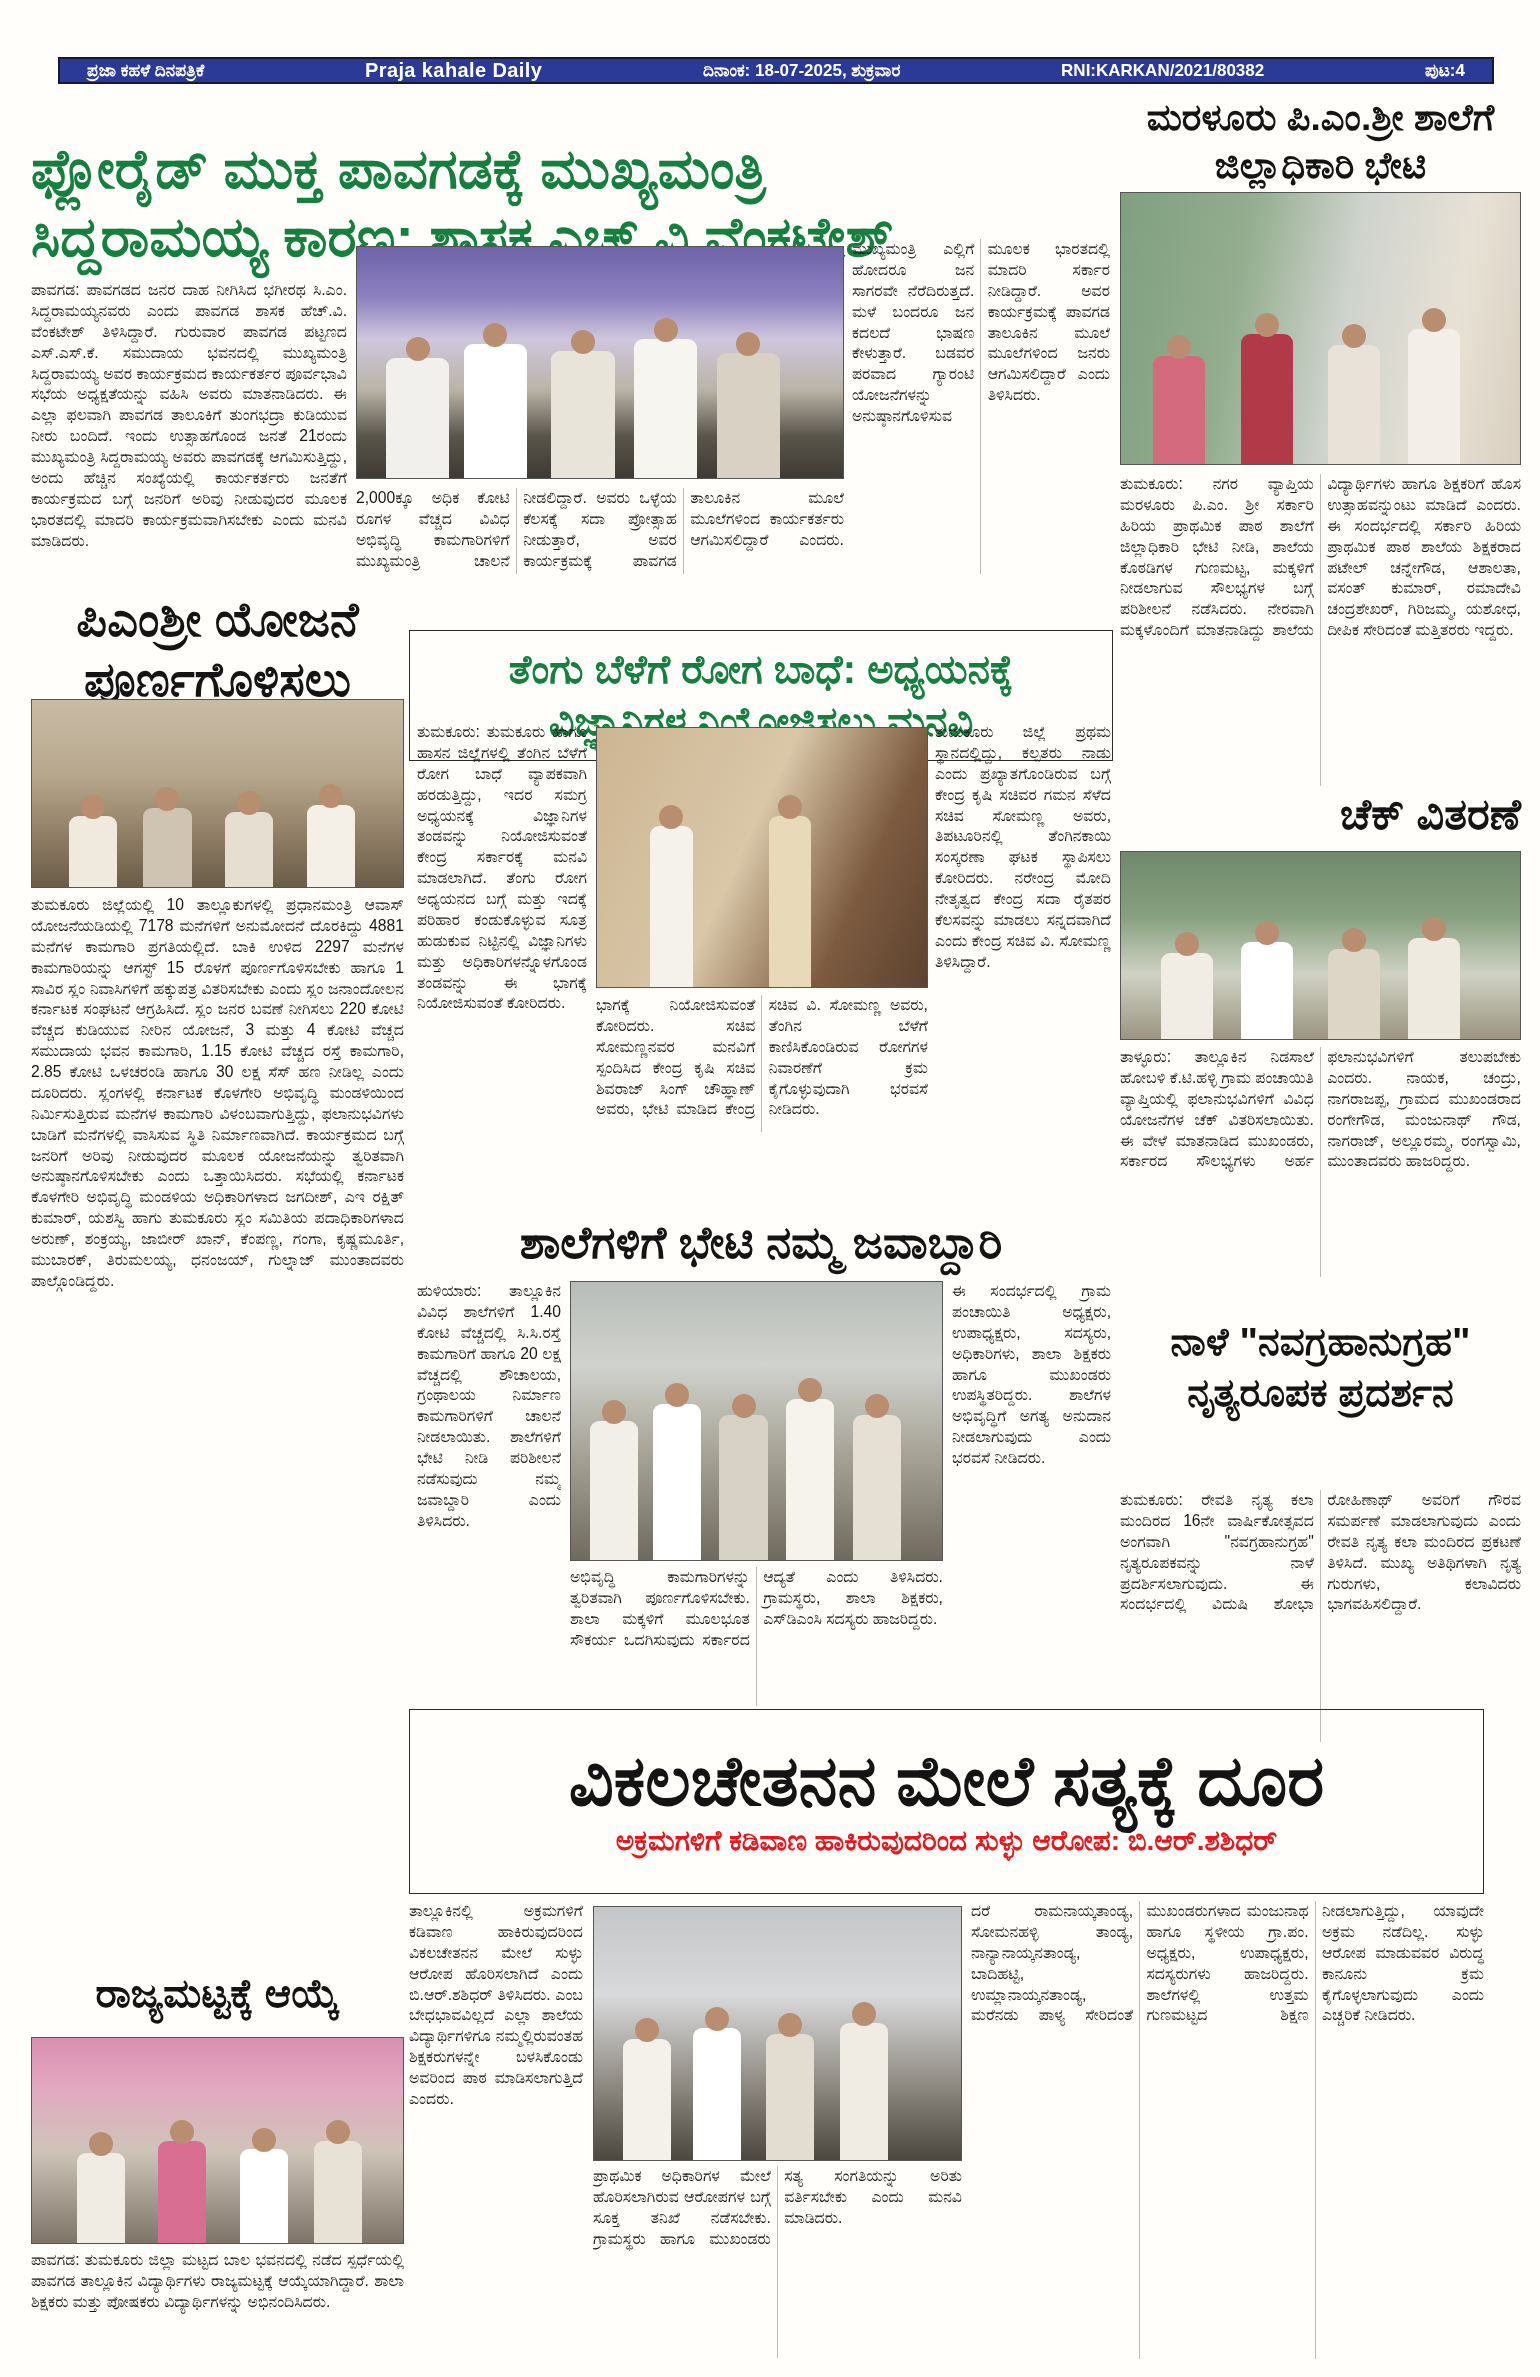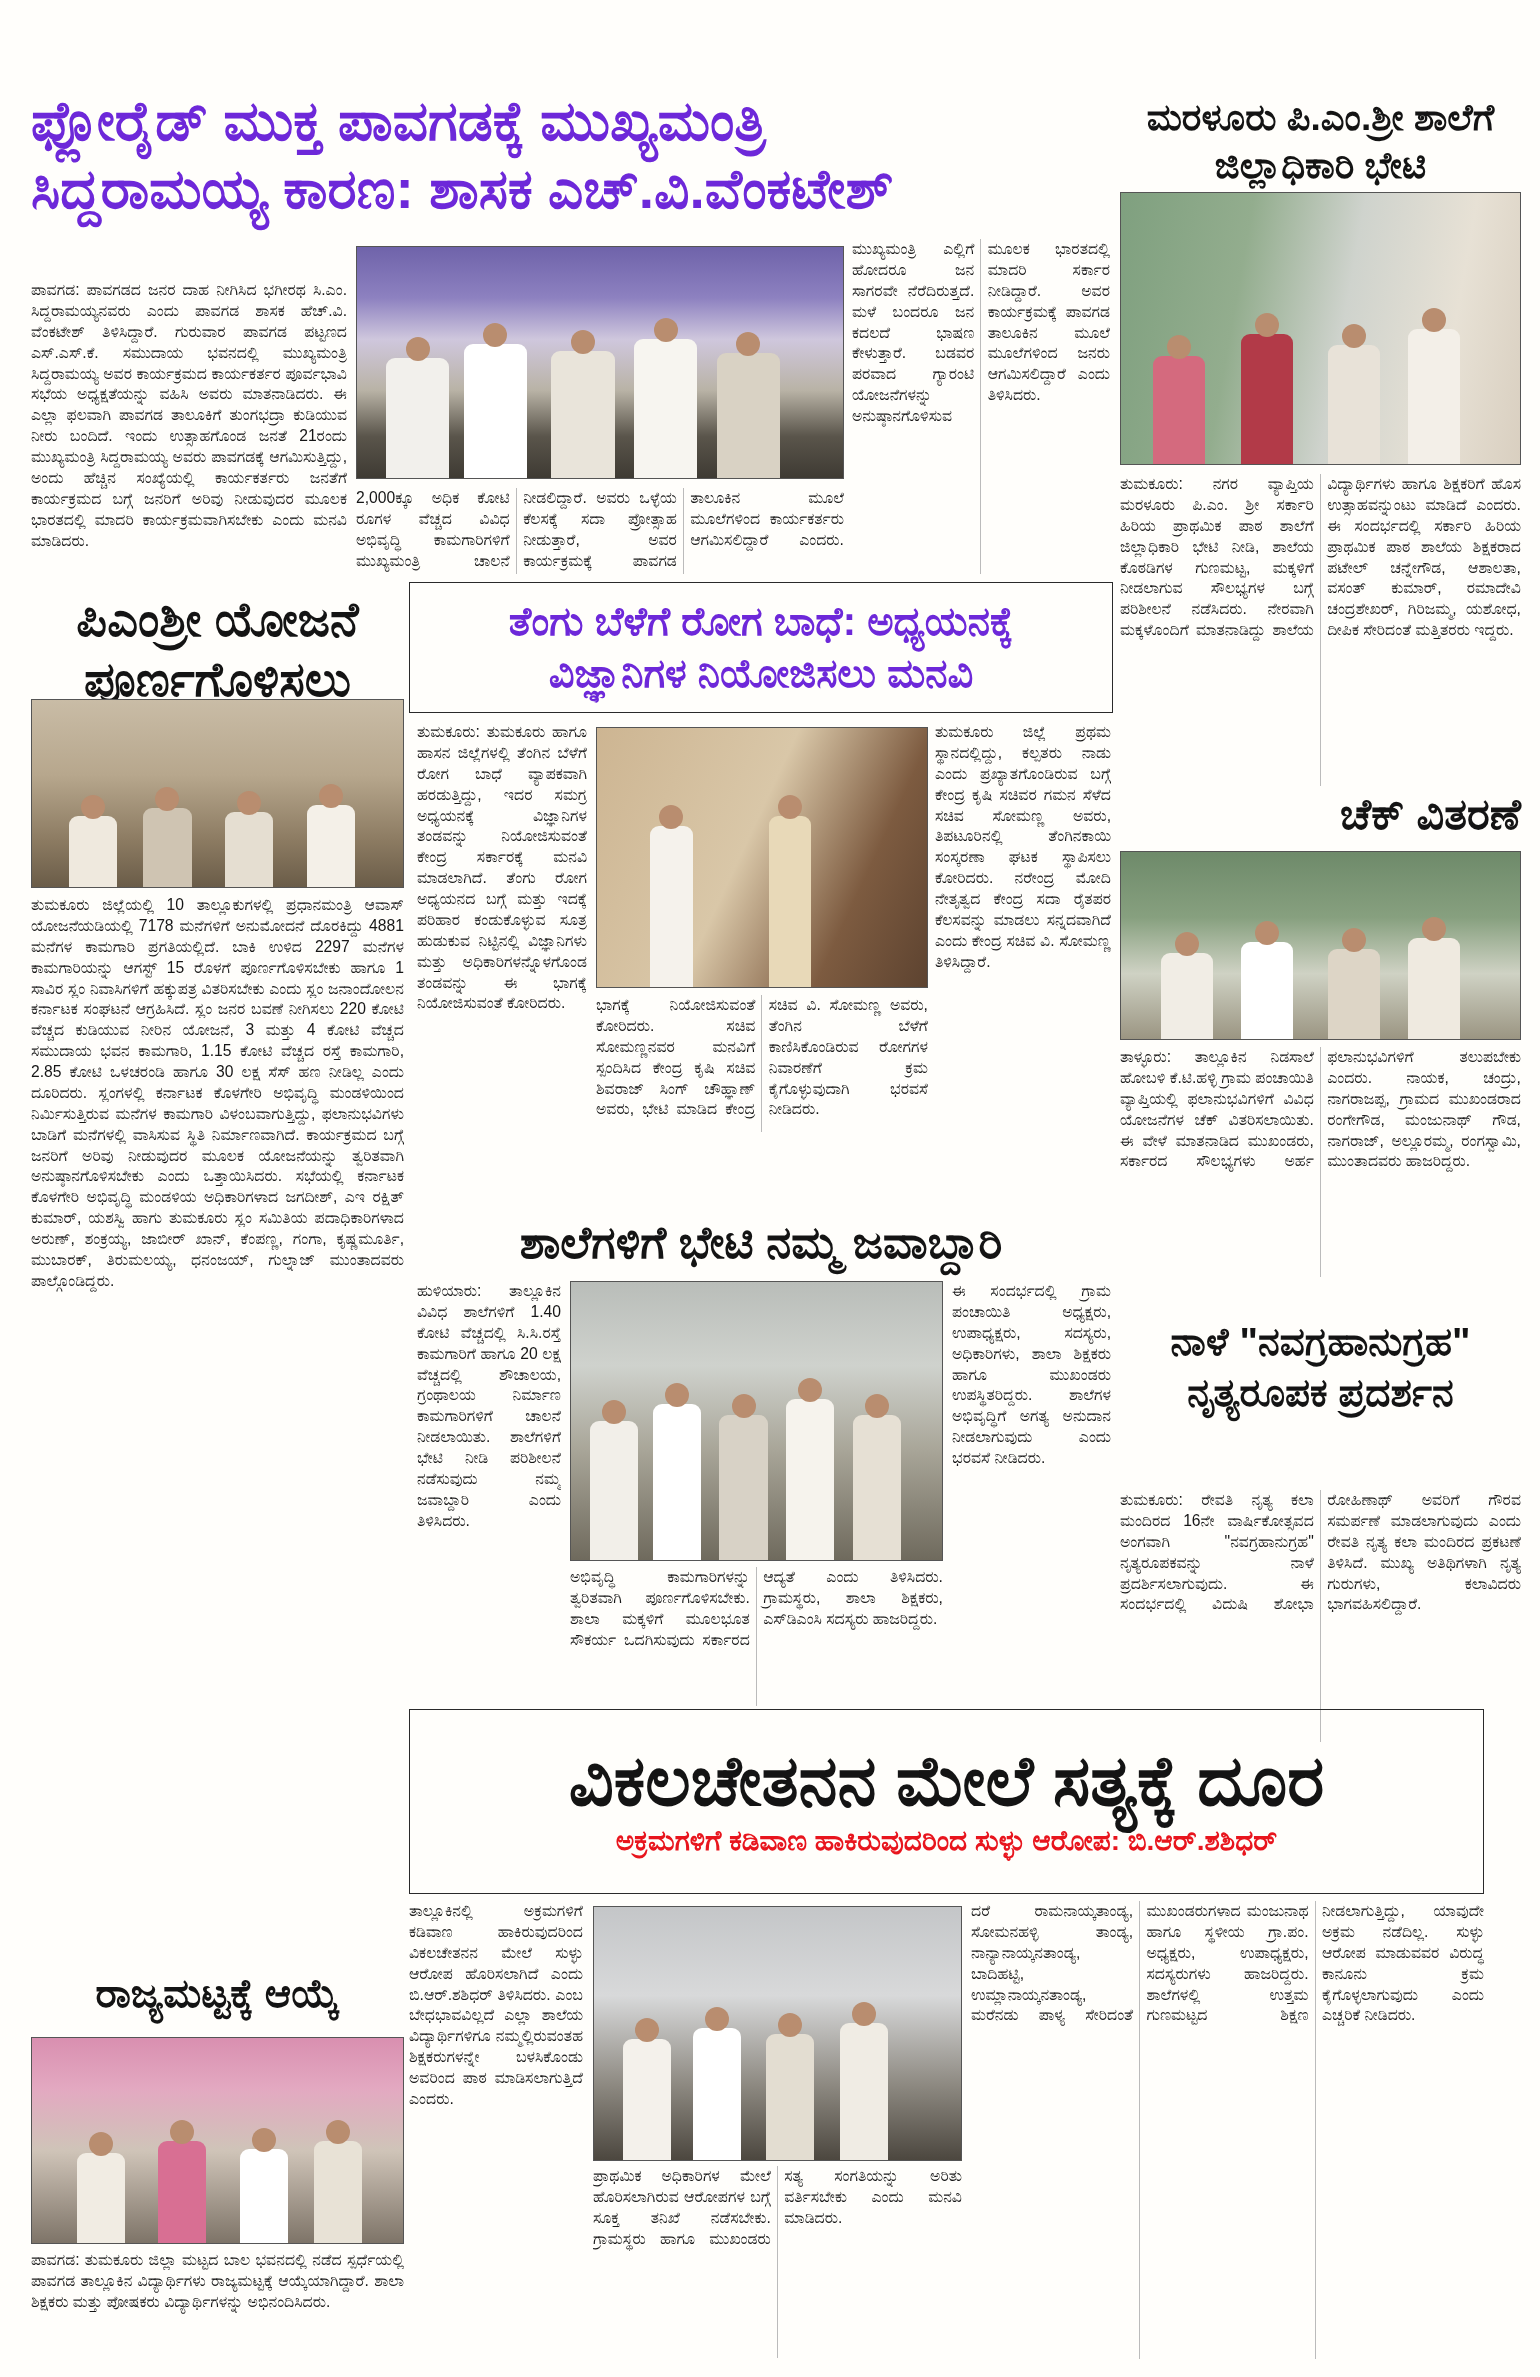--- a/index.html
+++ b/index.html
@@ -5,21 +5,21 @@
   html,body{margin:0;padding:0;background:#ffffff;}
   #page{position:relative;width:1541px;height:2377px;background:#fffefb;overflow:hidden;
         font-family:"Liberation Sans","DejaVu Sans",sans-serif;color:#111;}
   .abs{position:absolute;}
   
   #masthead{left:58px;top:57px;width:1436px;height:27px;background:#2b3a96;border:2.2px solid #181830;
     display:flex;align-items:center;justify-content:space-between;padding:0 27px;box-sizing:border-box;
     color:#fff;font-size:17px;font-weight:bold;}
   #masthead .mid{font-size:20px;letter-spacing:0.4px;}
   
-  .hl-red{color:#6d28d9;font-weight:bold;}
+  .hl-red{color:#15803d;font-weight:bold;margin-top:48px;}
   .hl{font-weight:bold;color:#141414;}
   #cm-headline{left:31px;top:88px;width:1080px;font-size:55px;line-height:1.23;}
   #dc-headline{left:1120px;top:94px;width:401px;font-size:37px;line-height:1.3;text-align:center;}
   #pm-headline{left:31px;top:590px;width:373px;font-size:48px;line-height:1.25;text-align:center;}
   #tengu-box{left:409px;top:582px;width:704px;height:131px;border:1.5px solid #2a2a2a;box-sizing:border-box;
     display:flex;flex-direction:column;justify-content:center;}
   #tengu-box .t1,#tengu-box .t2{text-align:center;font-size:40px;line-height:1.28;}
   #schools-headline{left:409px;top:1217px;width:704px;font-size:45px;text-align:center;}
   #cheque-headline{left:1120px;top:790px;width:401px;font-size:43px;text-align:right;}
   #nav-headline{left:1120px;top:1317px;width:401px;font-size:39px;line-height:1.3;text-align:center;}
@@ -69,20 +69,27 @@
   #vikala-photo{left:593px;top:1906px;width:369px;height:255px;
     background:linear-gradient(180deg,#c4c6c8 0%,#d8d9da 35%,#8e8a82 70%,#4c473f 100%);}
   #rajya-photo{left:31px;top:2037px;width:373px;height:207px;
     background:linear-gradient(180deg,#d98fb0 0%,#e3a9c1 25%,#cfc4b8 55%,#7e7468 100%);}
 </style>
 </head>
 <body>
 
 <div id="page">
 
+  <div class="abs" id="masthead">
+    <span>ಪ್ರಜಾ ಕಹಳೆ ದಿನಪತ್ರಿಕೆ</span>
+    <span class="mid">Praja kahale Daily</span>
+    <span>ದಿನಾಂಕ: 18-07-2025, ಶುಕ್ರವಾರ</span>
+    <span>RNI:KARKAN/2021/80382</span>
+    <span>ಪುಟ:4</span>
+  </div>
 
   <div class="abs hl-red" id="cm-headline">
     <span style="display:block">ಫ್ಲೋರೈಡ್ ಮುಕ್ತ ಪಾವಗಡಕ್ಕೆ ಮುಖ್ಯಮಂತ್ರಿ</span>
     <span style="display:block">ಸಿದ್ದರಾಮಯ್ಯ ಕಾರಣ: ಶಾಸಕ ಎಚ್.ವಿ.ವೆಂಕಟೇಶ್</span>
   </div>
   <div class="abs bodytxt" id="cm-body-left">ಪಾವಗಡ: ಪಾವಗಡದ ಜನರ ದಾಹ ನೀಗಿಸಿದ ಭಗೀರಥ ಸಿ.ಎಂ. ಸಿದ್ದರಾಮಯ್ಯನವರು ಎಂದು ಪಾವಗಡ ಶಾಸಕ ಹೆಚ್.ವಿ. ವೆಂಕಟೇಶ್ ತಿಳಿಸಿದ್ದಾರೆ. ಗುರುವಾರ ಪಾವಗಡ ಪಟ್ಟಣದ ಎಸ್.ಎಸ್.ಕೆ. ಸಮುದಾಯ ಭವನದಲ್ಲಿ ಮುಖ್ಯಮಂತ್ರಿ ಸಿದ್ದರಾಮಯ್ಯ ಅವರ ಕಾರ್ಯಕ್ರಮದ ಕಾರ್ಯಕರ್ತರ ಪೂರ್ವಭಾವಿ ಸಭೆಯ ಅಧ್ಯಕ್ಷತೆಯನ್ನು ವಹಿಸಿ ಅವರು ಮಾತನಾಡಿದರು. ಈ ಎಲ್ಲಾ ಫಲವಾಗಿ ಪಾವಗಡ ತಾಲೂಕಿಗೆ ತುಂಗಭದ್ರಾ ಕುಡಿಯುವ ನೀರು ಬಂದಿದೆ. ಇಂದು ಉತ್ಸಾಹಗೊಂಡ ಜನತೆ 21ರಂದು ಮುಖ್ಯಮಂತ್ರಿ ಸಿದ್ದರಾಮಯ್ಯ ಅವರು ಪಾವಗಡಕ್ಕೆ ಆಗಮಿಸುತ್ತಿದ್ದು, ಅಂದು ಹೆಚ್ಚಿನ ಸಂಖ್ಯೆಯಲ್ಲಿ ಕಾರ್ಯಕರ್ತರು ಜನತೆಗೆ ಕಾರ್ಯಕ್ರಮದ ಬಗ್ಗೆ ಜನರಿಗೆ ಅರಿವು ನೀಡುವುದರ ಮೂಲಕ ಭಾರತದಲ್ಲಿ ಮಾದರಿ ಕಾರ್ಯಕ್ರಮವಾಗಿಸಬೇಕು ಎಂದು ಮನವಿ ಮಾಡಿದರು.</div>
   <div class="photo" id="cm-photo">
     <span class="fig" style="left:6%;height:52%;background:#f2f0ec"></span>
     <span class="fig" style="left:22%;height:58%;background:#ffffff"></span>
     <span class="fig" style="left:40%;height:55%;background:#e9e4da"></span>

